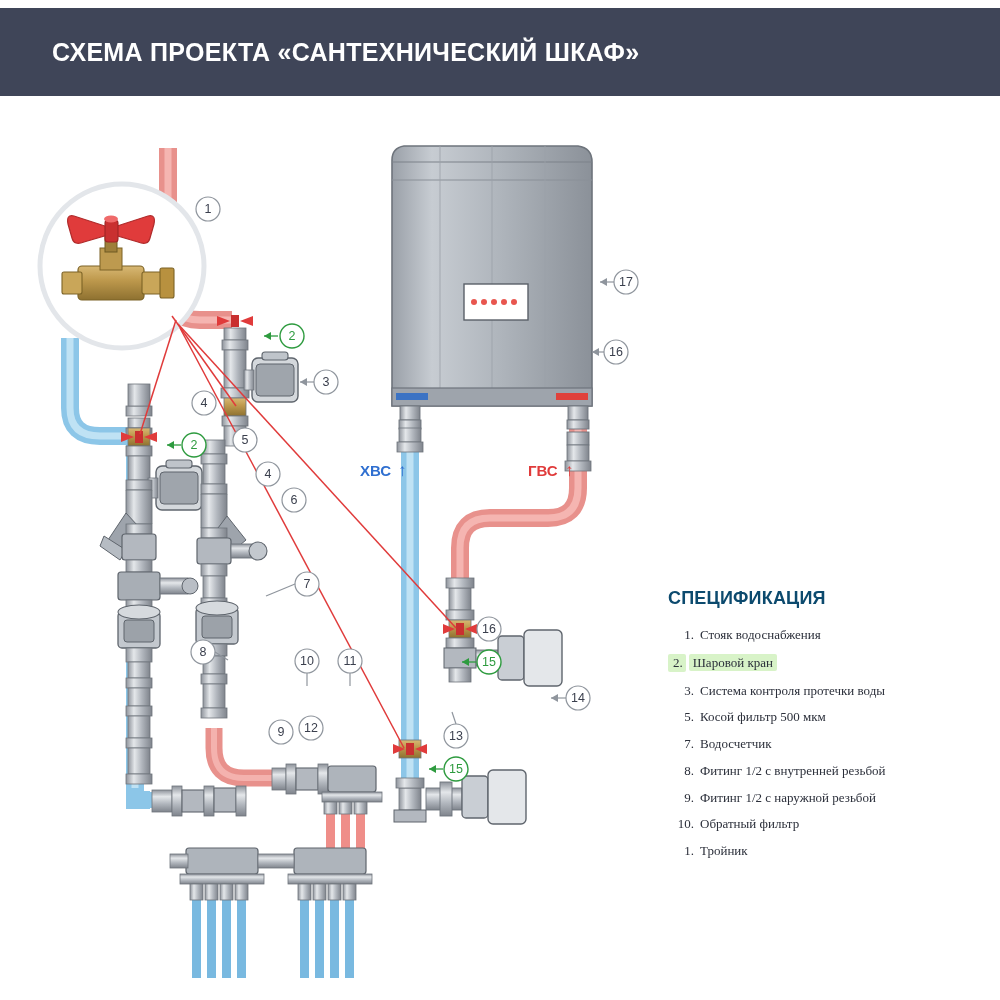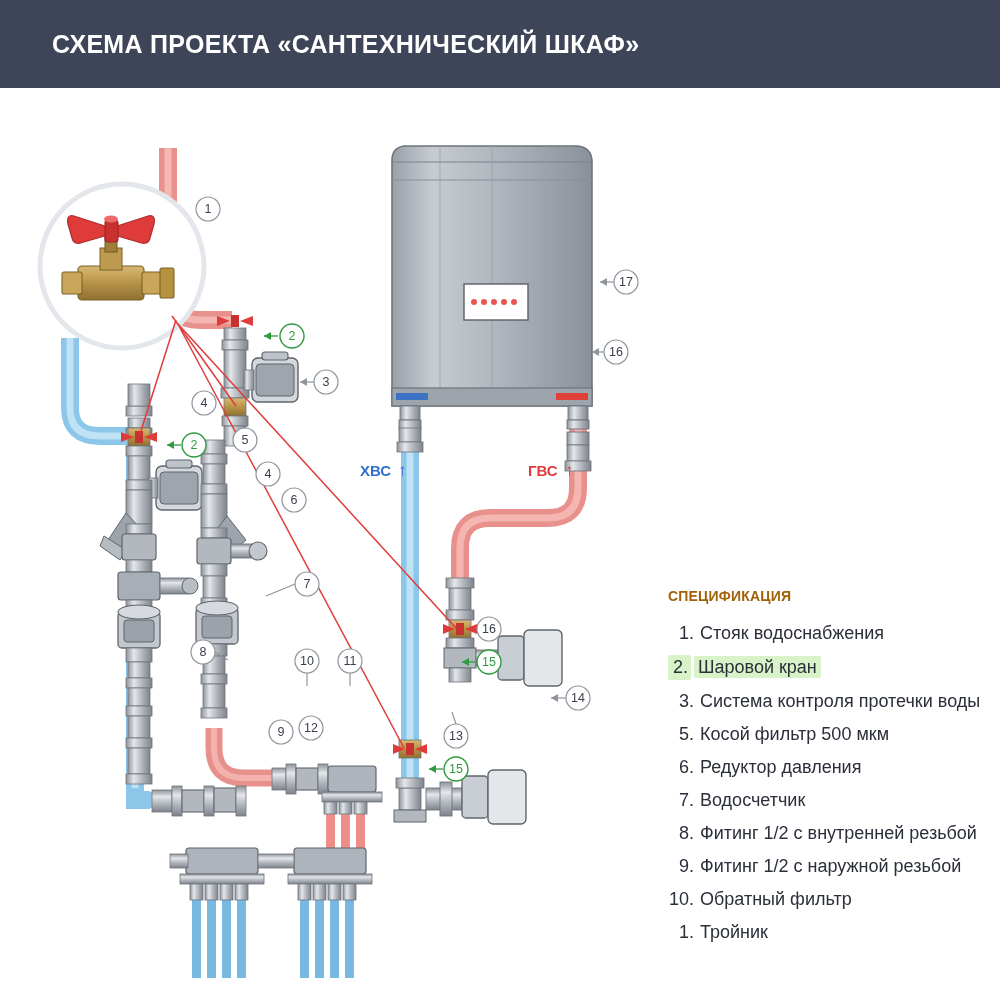--- a/index.html
+++ b/index.html
@@ -6,21 +6,21 @@
   html, body { margin:0; padding:0; }
   body {
     width:1000px; height:1000px;
     background:#ffffff;
     font-family:"Liberation Sans", sans-serif;
     color:#2b2f3a;
     position:relative;
     overflow:hidden;
   }
   #header {
-    position:absolute; left:0; top:0; width:1000px; height:88px;
+    position:absolute; left:0; top:8px; width:1000px; height:88px;
     background:#3f4558;
     display:flex; align-items:center;
   }
   #header .title {
     color:#ffffff;
     font-size:25px;
     font-weight:bold;
     letter-spacing:0.3px;
     margin-left:52px;
   }
@@ -28,32 +28,33 @@
     position:absolute; left:0; top:88px; width:1000px; height:912px;
   }
   svg.diagram { position:absolute; left:0; top:0; }
 
   
   #spec {
     position:absolute; left:668px; top:500px; width:320px;
   }
   #spec h2 {
     margin:0 0 18px 0;
-    font-size:14px;
+    font-size:18px;
     font-weight:bold;
-    color:#a16207;
+    color:#0c4a6e;
     letter-spacing:0.2px;
   }
   #spec ol { margin:0; padding:0; list-style:none; }
   #spec li {
-    font-size:18px;
+    font-size:13px;
     color:#2b2f3a;
     margin-bottom:10.5px;
     line-height:1.25;
     white-space:nowrap;
+    font-family:Liberation Serif, serif;
   }
   #spec li .num { display:inline-block; width:26px; text-align:right; margin-right:6px; }
   #spec li .txt { display:inline; }
   #spec li.hl .txt {
     background:#d8f3c8;
     padding:1px 4px;
     border-radius:2px;
     text-align:right;
   }
   #spec li.hl .num {
@@ -524,21 +525,20 @@
     </g>
   </svg>
 
   <div id="spec">
     <h2>СПЕЦИФИКАЦИЯ</h2>
     <ol>
       <li><span class="num">1.</span><span class="txt">Стояк водоснабжения</span></li>
       <li class="hl"><span class="num">2.</span><span class="txt">Шаровой кран</span></li>
       <li><span class="num">3.</span><span class="txt">Система контроля протечки воды</span></li>
       <li><span class="num">5.</span><span class="txt">Косой фильтр 500 мкм</span></li>
-      <li><span class="num">6.</span><span class="txt">Редуктор давления</span></li>
       <li><span class="num">7.</span><span class="txt">Водосчетчик</span></li>
       <li><span class="num">8.</span><span class="txt">Фитинг 1/2 с внутренней резьбой</span></li>
       <li><span class="num">9.</span><span class="txt">Фитинг 1/2 с наружной резьбой</span></li>
       <li><span class="num">10.</span><span class="txt">Обратный фильтр</span></li>
       <li><span class="num">1.</span><span class="txt">Тройник</span></li>
 
     </ol>
   </div>
 
 </div>

